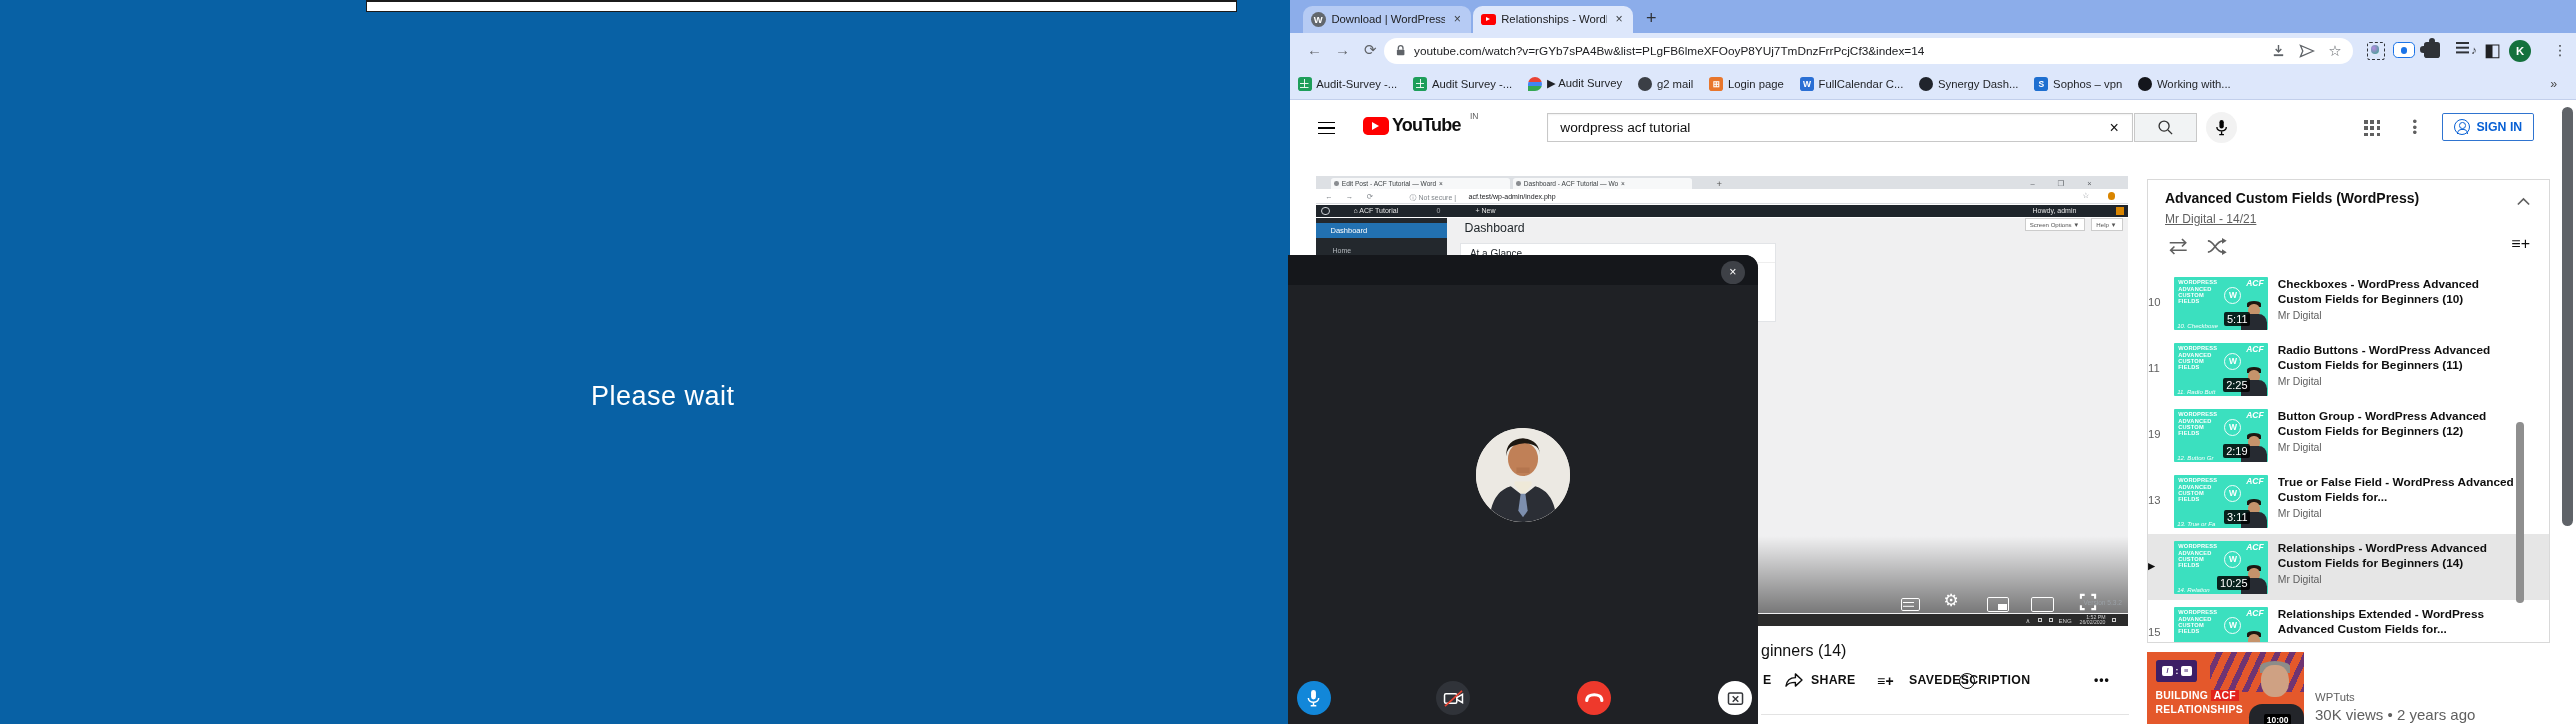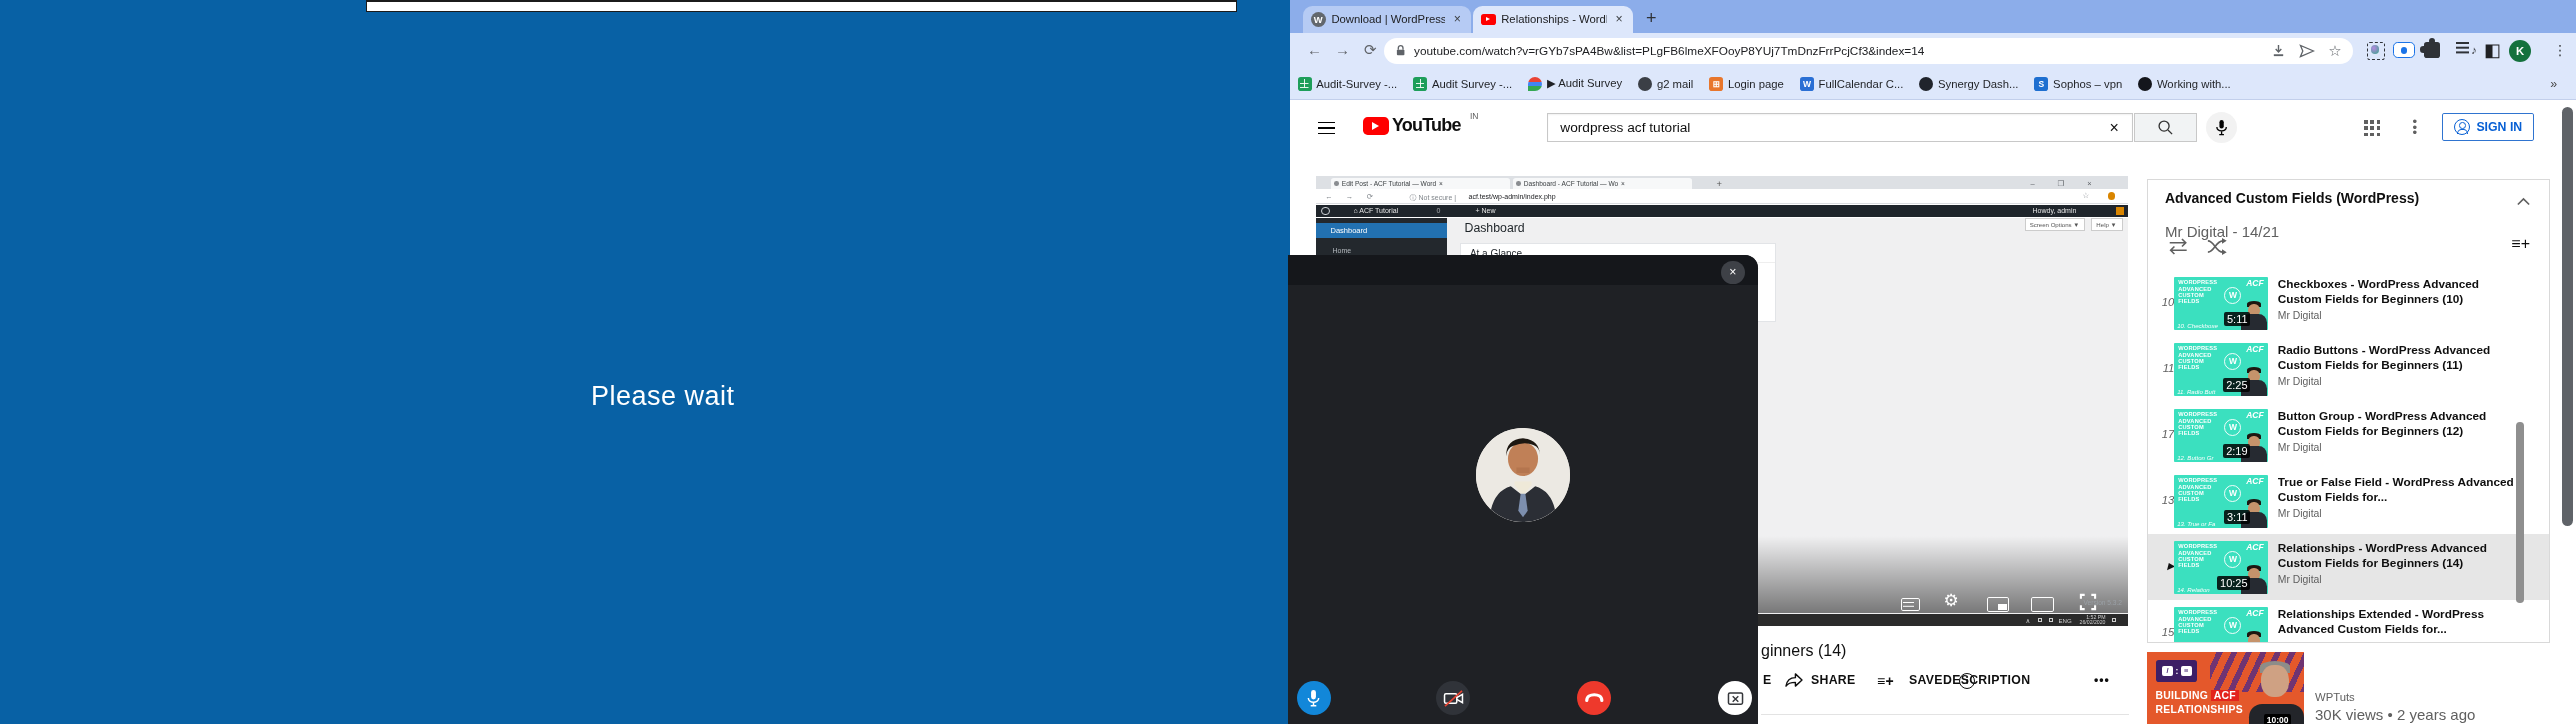--- a/index.html
+++ b/index.html
@@ -95,25 +95,25 @@
 
 
 .bv-title { left:471px; top:642px; font-size:16px; color:#0f0f0f; }
 .bv-row { top:673px; font-size:12.3px; font-weight:bold; color:#0f0f0f; letter-spacing:0.3px; }
 .infoc { width:16px; height:16px; border:1.5px solid #0f0f0f; border-radius:50%; font-size:9.4px; font-weight:bold; text-align:center; line-height:13.2px; }
 .bv-divider { left:471px; top:714px; width:368px; height:0.9px; background:#e3e3e3; }
 
 
 .rail { left:857px; top:179px; width:403px; height:464px; border:0.9px solid #d9d9d9; background:#fff; overflow:hidden; }
 .rail-title { left:17px; top:10.4px; width:302px; font-size:14px; font-weight:bold; color:#0f0f0f; }
-.rail-sub { left:17px; top:43px; font-size:15px; color:#606060; }
+.rail-sub { left:17px; top:32px; font-size:12px; color:#606060;text-decoration:underline; }
 .plist { left:0; top:90px; width:403px; }
 .plrow { display:flex; height:66px; align-items:flex-start; }
 .plrow.current { background:#e6e6e6; }
-.plnum { width:26.4px; text-align:right; font-size:11.3px; color:#606060; padding-top:25.5px; flex:none;font-style:italic; }
+.plnum { width:26.4px; text-align:left; font-size:11.3px; color:#606060; padding-top:25.5px; flex:none; }
 .plthumb { width:94px; height:53px; margin-top:6.6px; background:#3be0bf; position:relative; flex:none; overflow:hidden; border-radius:0.9px; }
 .pt-lines { position:absolute; left:3.8px; top:2.8px; font-size:5.7px; line-height:6.2px; font-weight:bold; color:#fff; letter-spacing:0.2px; }
 .pt-acf { position:absolute; right:4.7px; top:1.9px; font-size:8.5px; font-style:italic; font-weight:bold; color:#fff; }
 .pt-w { position:absolute; left:50px; top:10.4px; width:17px; height:17px; border:1.9px solid rgba(255,255,255,.92); border-radius:50%; color:#fff; font-size:8.5px; font-weight:bold; text-align:center; line-height:14px; }
 .pt-body { position:absolute; right:1.9px; bottom:0; width:25.5px; height:16px; background:#262a31; border-radius:8.5px 8.5px 0 0; }
 .pt-head { position:absolute; right:8.5px; bottom:12.3px; width:12.3px; height:13.2px; background:#c6936b; border-radius:45%; }
 .pt-hair { position:absolute; right:7.5px; bottom:22.6px; width:14px; height:5.7px; background:#1c1711; border-radius:50% 50% 0 0; }
 .pt-cap { position:absolute; left:2.8px; bottom:0.9px; font-size:6.1px; font-style:italic; color:#fff; }
 .pt-dur { position:absolute; right:18px; bottom:3.8px; background:rgba(0,0,0,.85); color:#fff; font-size:11px; font-weight:normal; padding:0.9px 2.8px; border-radius:1.9px; }
 .pt-dur:empty { display:none; }
@@ -417,21 +417,21 @@
               <div class="pt-body"></div>
               <div class="pt-cap">11. Radio Butt</div>
               <div class="pt-dur">2:25</div>
             </div>
           <div class="plinfo">
               <div class="pltitle">Radio Buttons - WordPress Advanced Custom Fields for Beginners (11)</div>
               <div class="plchan">Mr Digital</div>
             </div>
         </div>
         <div class="plrow">
-          <div class="plnum">17</div>
+          <div class="plnum">19</div>
           <div class="plthumb">
               <div class="pt-lines" style="white-space:pre-line;">WORDPRESS
 ADVANCED
 CUSTOM
 FIELDS</div>
               <div class="pt-acf">ACF</div>
               <div class="pt-w">W</div>
               <div class="pt-hair"></div>
               <div class="pt-head"></div>
               <div class="pt-body"></div>

